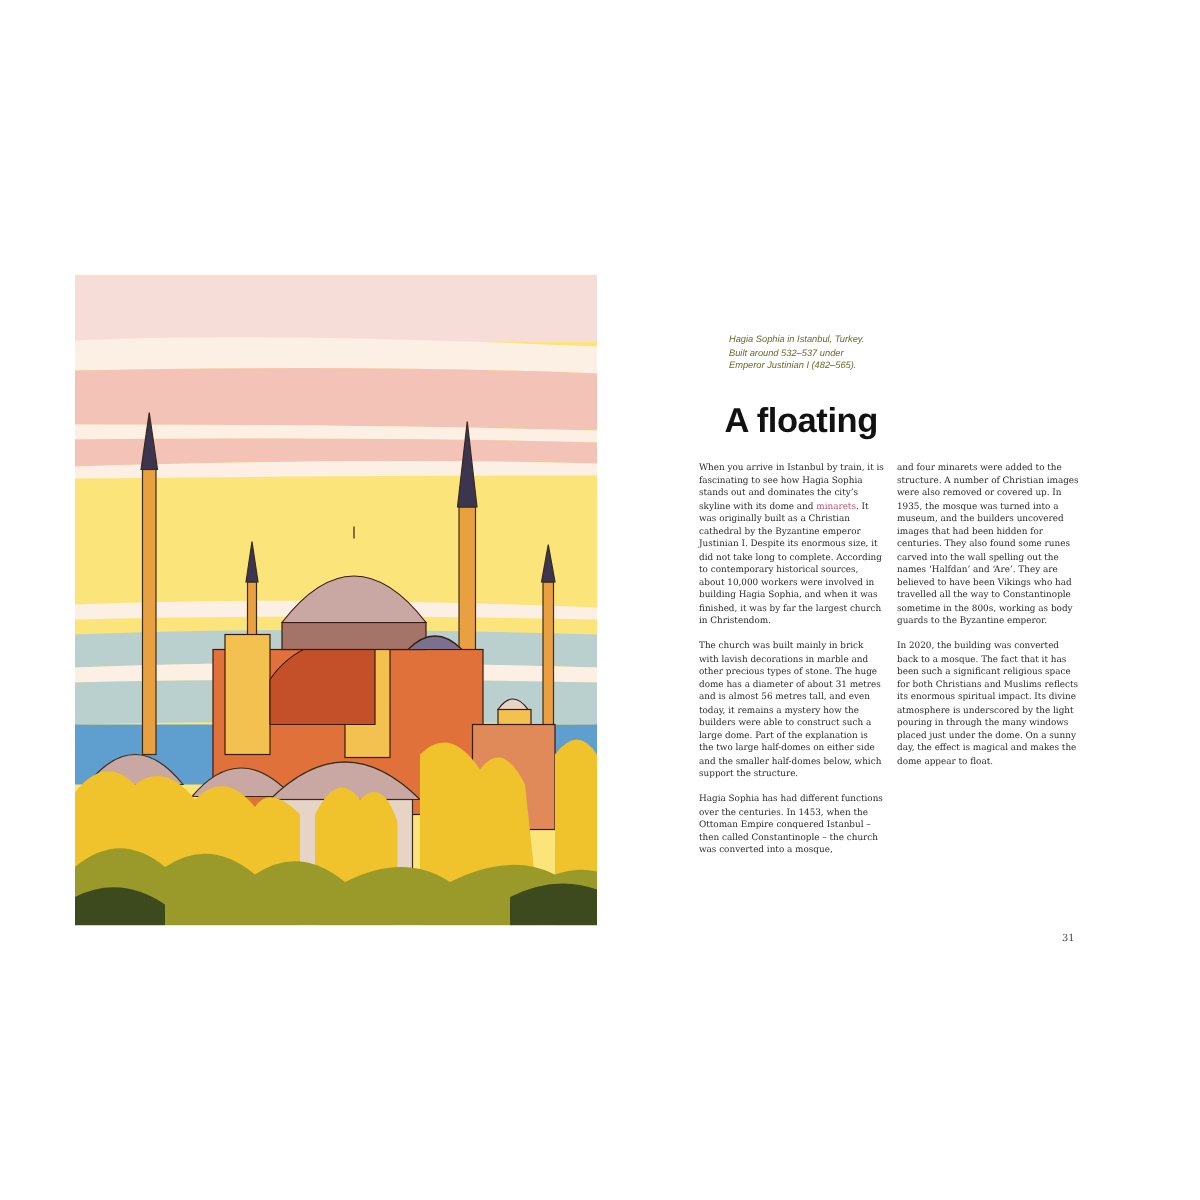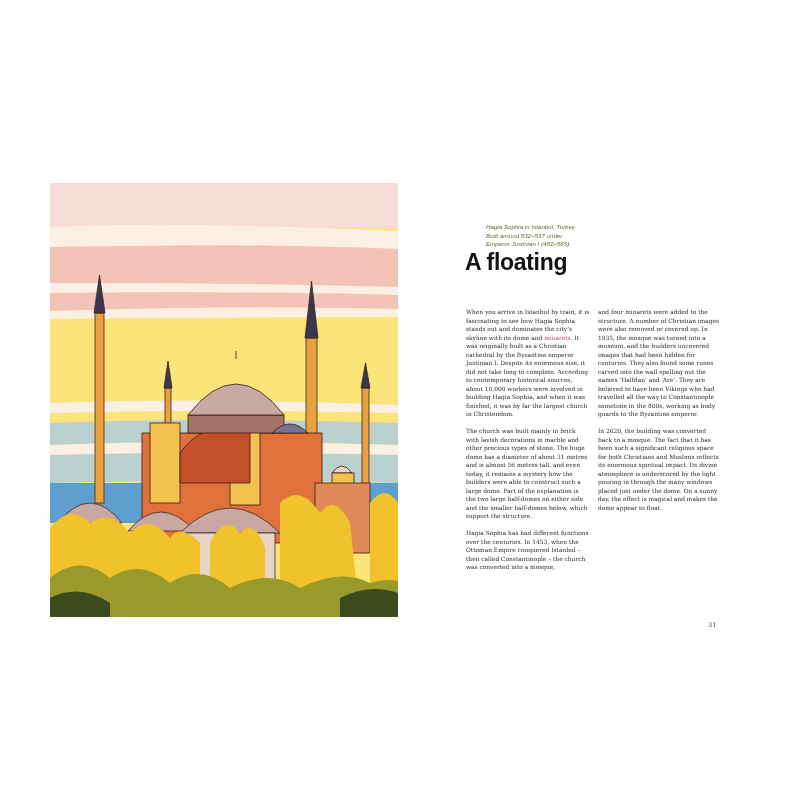--- a/index.html
+++ b/index.html
@@ -10,21 +10,21 @@
 
   .caption {
     position: absolute; left: 486px; top: 223px; width: 150px;
     font-family: "Liberation Sans", sans-serif; font-style: italic;
     font-size: 6.2px; line-height: 8.6px; color: #6b6b2a;
   }
   .heading {
     position: absolute; left: 465px; top: 251px; width: 200px;
     font-family: "Liberation Sans", sans-serif; font-weight: bold;
     font-size: 23px; line-height: 23px; color: #111; letter-spacing: -0.3px;
-    margin: 0;
+    margin: 18px;
   }
   .col {
     position: absolute; top: 308px; width: 124px;
     font-family: "DejaVu Serif", serif;
     font-size: 5.9px; line-height: 8.5px; color: #2a2a2a;
   }
   .col p { margin: 0 0 8.5px 0; }
   .col-left { left: 466px; }
   .col-right { left: 598px; }
   .link { color: #c0506b; }

